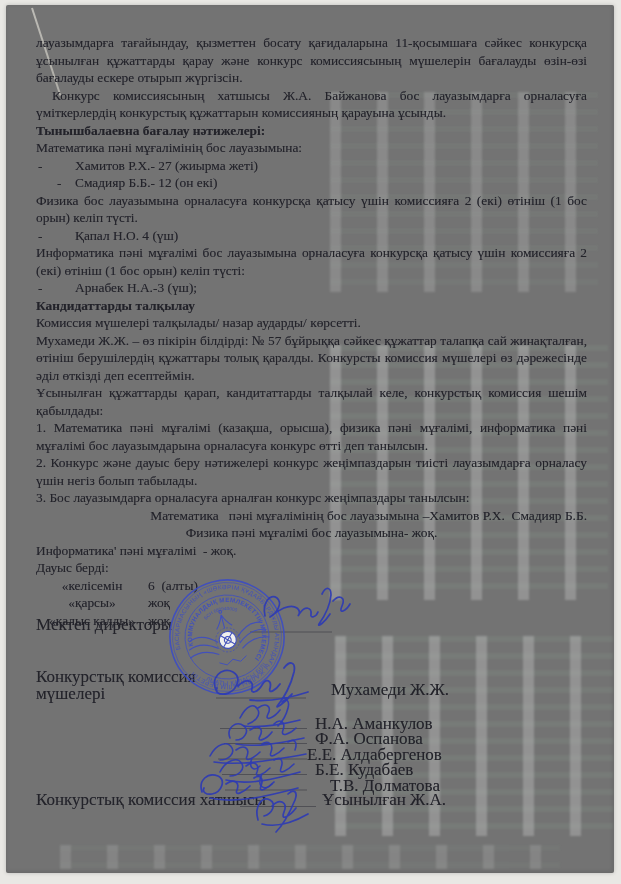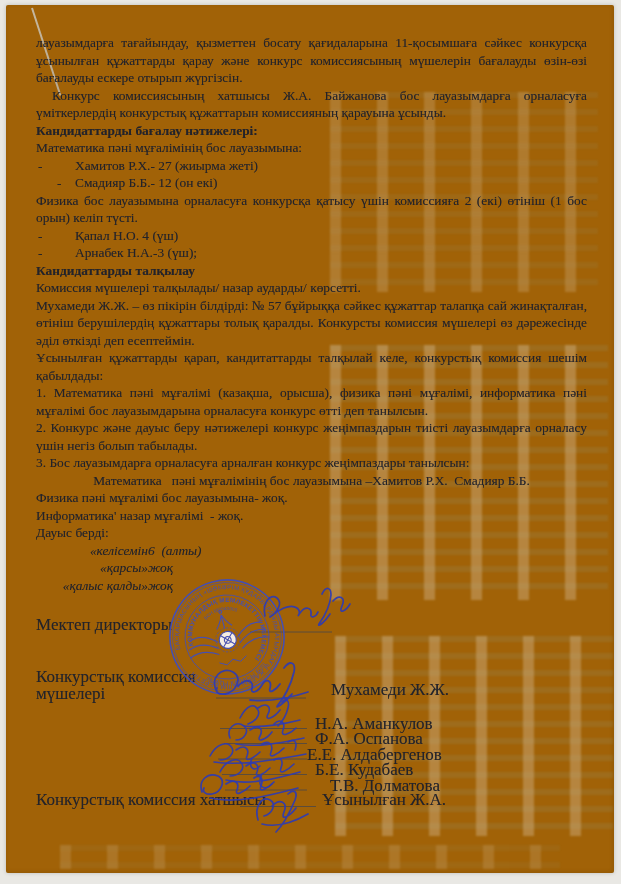--- a/index.html
+++ b/index.html
@@ -3,21 +3,21 @@
 <meta charset="utf-8">
 <style>
   html,body{margin:0;padding:0;}
   body{
     width:621px;height:884px;overflow:hidden;position:relative;
     background:#e9e8e4;
     font-family:"Liberation Serif", serif;
   }
   .page{
     position:absolute;left:6px;top:5px;right:7px;bottom:11px;
-    background:#a16207;overflow:hidden;border-radius:2px;
+    background:#737373;overflow:hidden;border-radius:2px;
     box-shadow:0 0 4px rgba(0,0,0,.18), inset -2px 0 4px rgba(0,0,0,.05), inset 0 -2px 4px rgba(0,0,0,.05);
   }
   
   .content{position:absolute;left:-6px;top:-5px;width:621px;height:884px;}
 
   .crease{
     position:absolute;left:31px;top:8px;width:2px;height:92px;
     background:linear-gradient(#cfcdc6,#bdbbb3);
     transform:rotate(-18deg);transform-origin:top center;opacity:.8;
   }
@@ -41,21 +41,21 @@
     text-shadow:0 0 .4px rgba(40,40,65,.4);
   }
   .doc p{margin:0;}
   .b{font-weight:bold;}
   .ind{text-indent:16px;}
   .li{padding-left:39px;text-align:left;position:relative;}
   .li .mark{position:absolute;left:2px;}
   .li.in2 .mark{left:21px;}
   .gap{margin-top:10px;}
   .ks{white-space:pre-wrap;}
-  .vr{display:flex;text-align:right;font-style:italic;}
+  .vr{display:flex;text-align:center;}
   .vl{width:112px;flex:0 0 auto;}
 
   .abs{position:absolute;font-size:17px;line-height:16px;color:#232329;
        text-shadow:0 0 .4px rgba(40,40,65,.4);white-space:nowrap;}
 
   svg.overlay{position:absolute;left:0;top:0;pointer-events:none;}
   .sigline{stroke:#45454c;stroke-width:.9;opacity:.85;}
   .ink{fill:none;stroke:#2e3bb3;stroke-linecap:round;stroke-linejoin:round;opacity:.92;}
   .stamp-stroke{fill:none;stroke:#3d4dc2;}
   .stamp-text{fill:#3d4dc2;font-family:"Liberation Sans", sans-serif;}
@@ -69,37 +69,38 @@
     <div class="crease"></div>
 
     <div class="ghost a"></div>
     <div class="ghost b"></div>
     <div class="ghost c"></div>
     <div class="ghost d"></div>
 
     <div class="doc">
       <p>лауазымдарға тағайындау, қызметтен босату қағидаларына 11-қосымшаға сәйкес конкурсқа ұсынылған құжаттарды қарау және конкурс комиссиясының мүшелерін бағалауды өзін-өзі бағалауды ескере отырып жүргізсін.</p>
       <p class="ind">Конкурс комиссиясының хатшысы Ж.А. Байжанова бос лауазымдарға орналасуға үміткерлердің конкурстық құжаттарын комиссияның қарауына ұсынды.</p>
-      <p class="b">Кандидаттарды бағалау нәтижелері:</p>
+      <p class="b">Тынышбалаевна бағалау нәтижелері:</p>
       <p>Математика пәні мұғалімінің бос лауазымына:</p>
       <p class="li"><span class="mark">-</span><span>Хамитов Р.Х.- 27 (жиырма жеті)</span></p>
       <p class="li in2"><span class="mark">-</span><span>Смадияр Б.Б.- 12 (он екі)</span></p>
       <p>Физика бос лауазымына орналасуға конкурсқа қатысу үшін комиссияға 2 (екі) өтініш (1 бос орын) келіп түсті.</p>
       <p class="li"><span class="mark">-</span><span>Қапал Н.О. 4 (үш)</span></p>
+      <p>Информатика пәні мұғалімі бос лауазымына орналасуға конкурсқа қатысу үшін комиссияға 2 (екі) өтініш (1 бос орын) келіп түсті:</p>
       <p class="li"><span class="mark">-</span><span>Арнабек Н.А.-3 (үш);</span></p>
       <p class="b">Кандидаттарды талқылау</p>
       <p>Комиссия мүшелері талқылады/ назар аударды/ көрсетті.</p>
       <p>Мухамеди Ж.Ж. – өз пікірін білдірді: № 57 бұйрыққа сәйкес құжаттар талапқа сай жинақталған, өтініш берушілердің құжаттары толық қаралды. Конкурсты комиссия мүшелері өз дәрежесінде әділ өткізді деп есептеймін.</p>
       <p class="gap">Ұсынылған құжаттарды қарап, кандитаттарды талқылай келе, конкурстық комиссия шешім қабылдады:</p>
       <p>1. Математика пәні мұғалімі (казақша, орысша), физика пәні мұғалімі, информатика пәні мұғалімі бос лауазымдарына орналасуға конкурс өтті деп танылсын.</p>
       <p>2. Конкурс және дауыс беру нәтижелері конкурс жеңімпаздарын тиісті лауазымдарға орналасу үшін негіз болып табылады.</p>
       <p>3. Бос лауазымдарға орналасуға арналған конкурс жеңімпаздары танылсын:</p>
-      <p class="ks" style="text-align:center">Математика   пәні мұғалімінің бос лауазымына –Хамитов Р.Х.  Смадияр Б.Б.</p>
-      <p style="text-align:left">Физика пәні мұғалімі бос лауазымына- жоқ.</p>
-      <p class="ks" style="text-align:left">Информатика' назар мұғалімі  - жоқ.</p>
+      <p class="ks" style="text-align:right">Математика   пәні мұғалімінің бос лауазымына –Хамитов Р.Х.  Смадияр Б.Б.</p>
+      <p style="text-align:center">Физика пәні мұғалімі бос лауазымына- жоқ.</p>
+      <p class="ks" style="text-align:left">Информатика' пәні мұғалімі  - жоқ.</p>
       <p style="text-align:left">Дауыс берді:</p>
       <div class="vr">
         <span class="vl">«келісемін</span>
         <span class="ks">6  (алты)</span>
       </div>
       <div class="vr">
         <span class="vl">«қарсы»</span>
         <span>жоқ</span>
       </div>
       <div class="vr">

